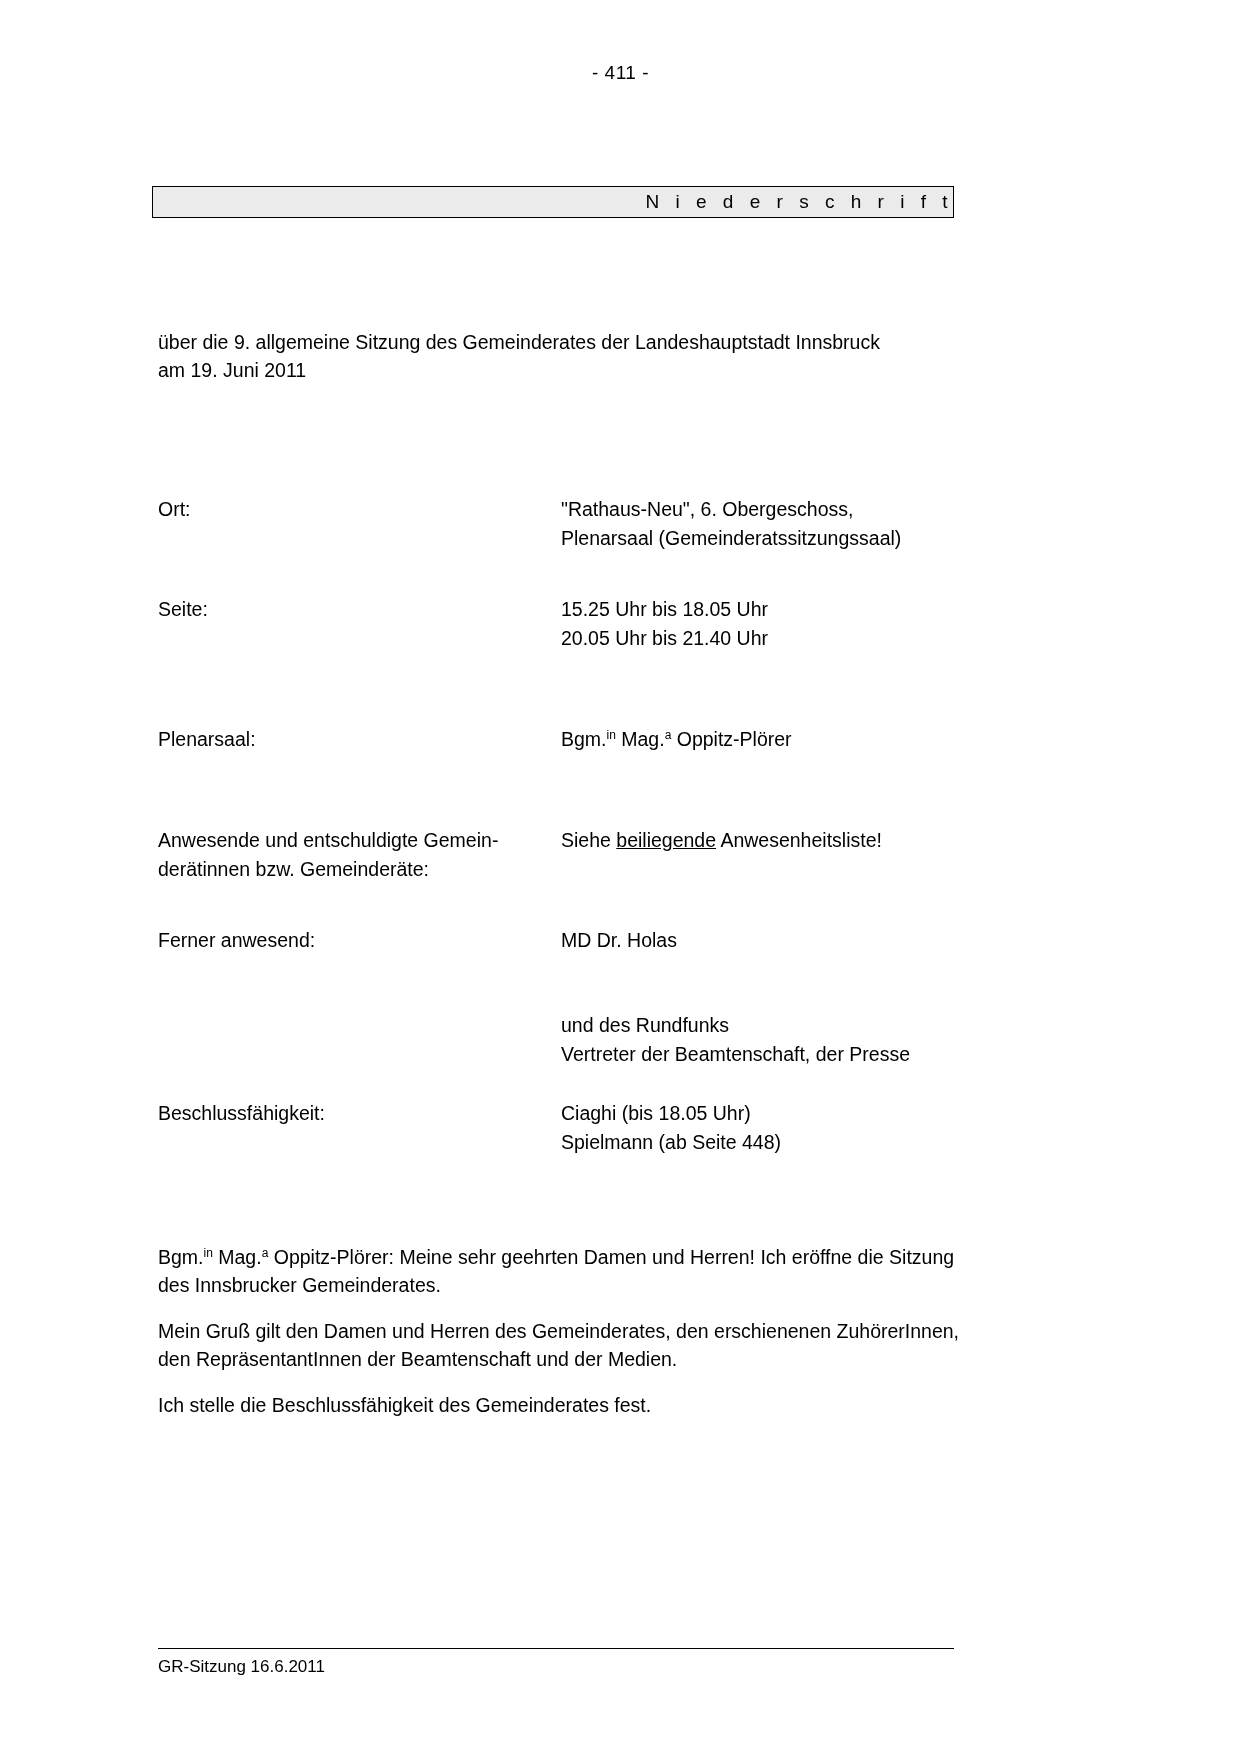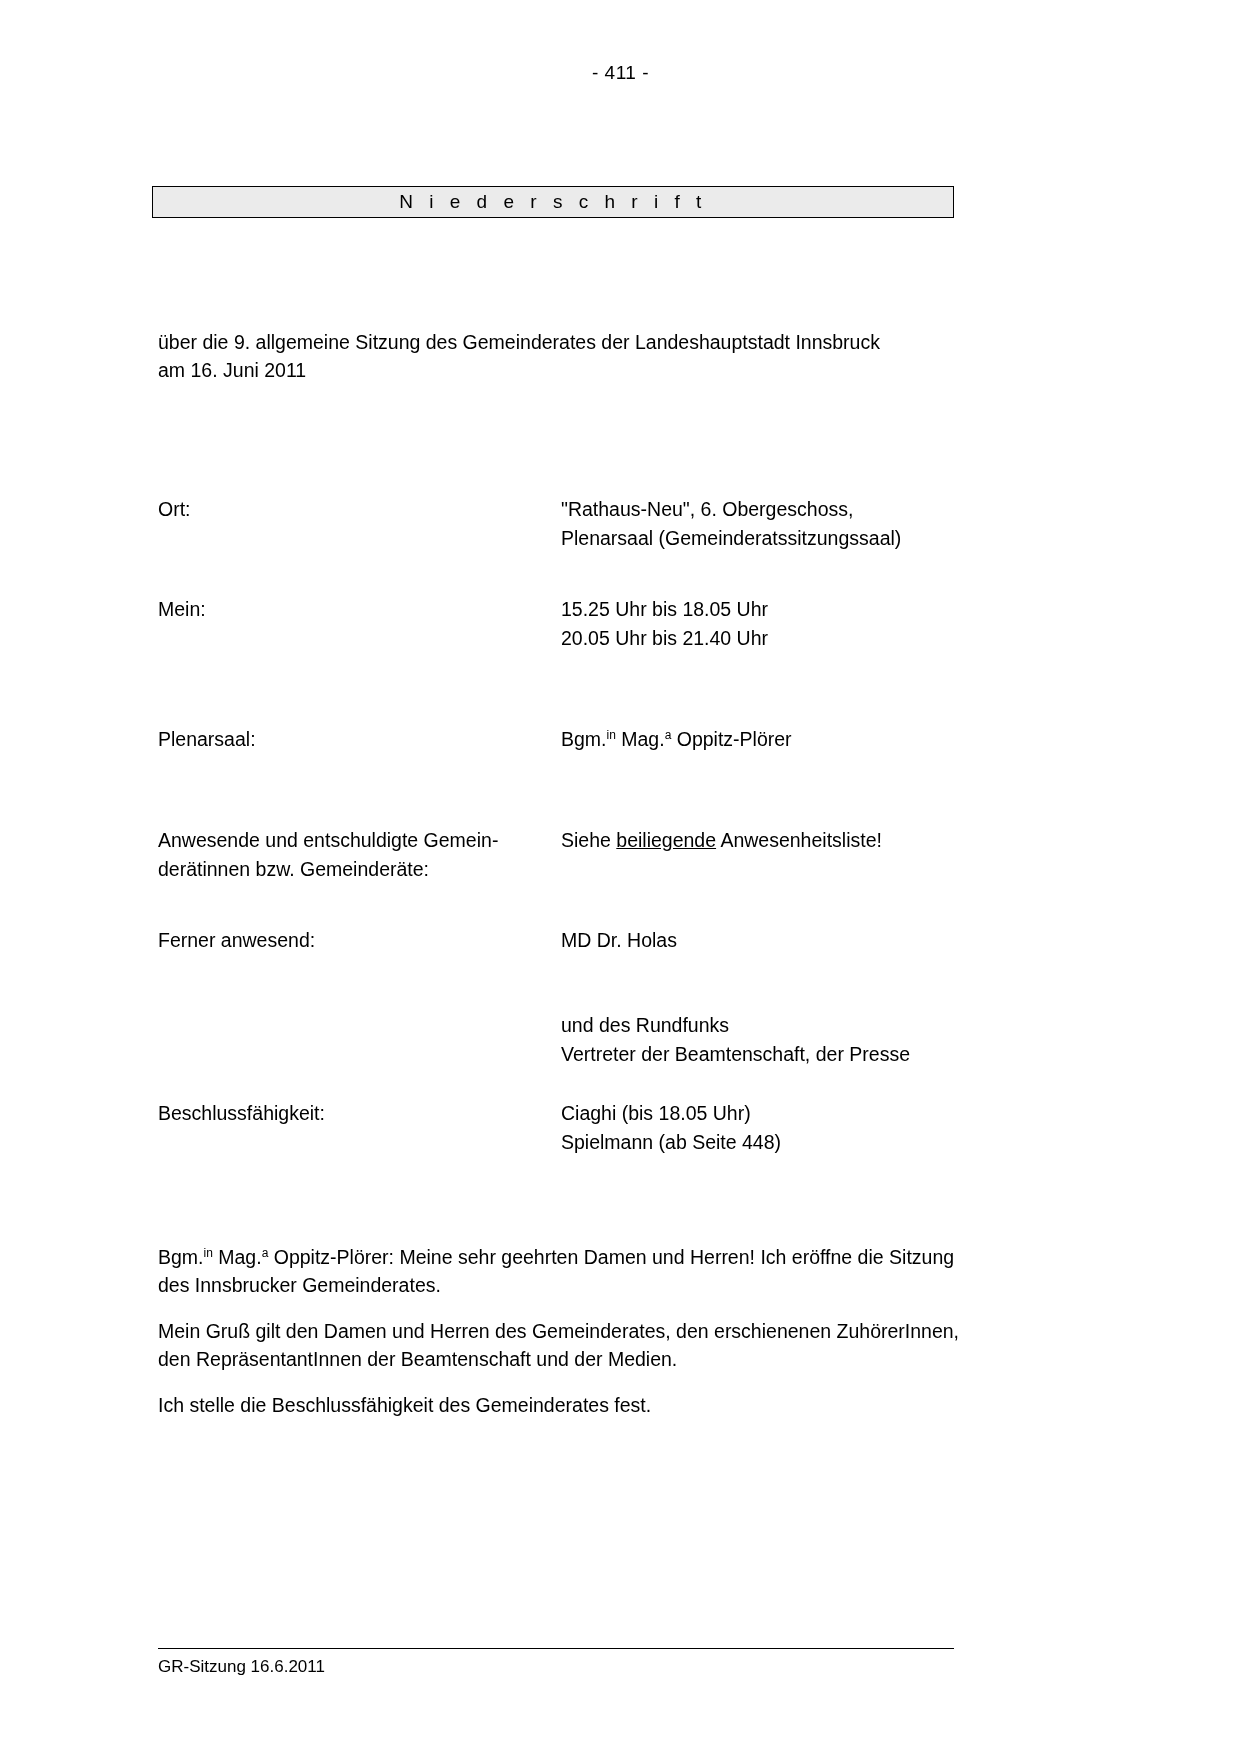--- a/index.html
+++ b/index.html
@@ -36,21 +36,21 @@
     position: absolute;
     top: 186px;
     left: 152px;
     width: 802px;
     height: 32px;
     border: 1px solid #000000;
     background: #ebebeb;
     box-sizing: border-box;
     display: flex;
     align-items: center;
-    justify-content: center;
+    justify-content: flex-end;
   }
   .title-box span {
     font-size: 19px;
     letter-spacing: 5.5px;
     color: #000;
   }
 
   .intro {
     position: absolute;
     top: 328px;
@@ -131,37 +131,37 @@
 <div class="page">
 
   <div class="page-number">- 411 -</div>
 
   <div class="title-box">
     <span>N i e d e r s c h r i f t</span>
   </div>
 
   <div class="intro">
     <div>über die 9. allgemeine Sitzung des Gemeinderates der Landeshauptstadt Innsbruck</div>
-    <div>am 16. Juni 2011</div>
+    <div>am 19. Juni 2011</div>
   </div>
 
   <div class="meta">
 
     <div class="meta-row">
       <div class="meta-label">Ort:</div>
       <div class="meta-value">
         <div>"Rathaus-Neu", 6. Obergeschoss,</div>
         <div>Plenarsaal (Gemeinderatssitzungssaal)</div>
       </div>
     </div>
 
     <div class="spacer-42"></div>
 
     <div class="meta-row">
-      <div class="meta-label">Mein:</div>
+      <div class="meta-label">Seite:</div>
       <div class="meta-value">
         <div>15.25 Uhr bis 18.05 Uhr</div>
         <div>20.05 Uhr bis 21.40 Uhr</div>
       </div>
     </div>
 
     <div class="spacer-72"></div>
 
     <div class="meta-row">
       <div class="meta-label">Plenarsaal:</div>

